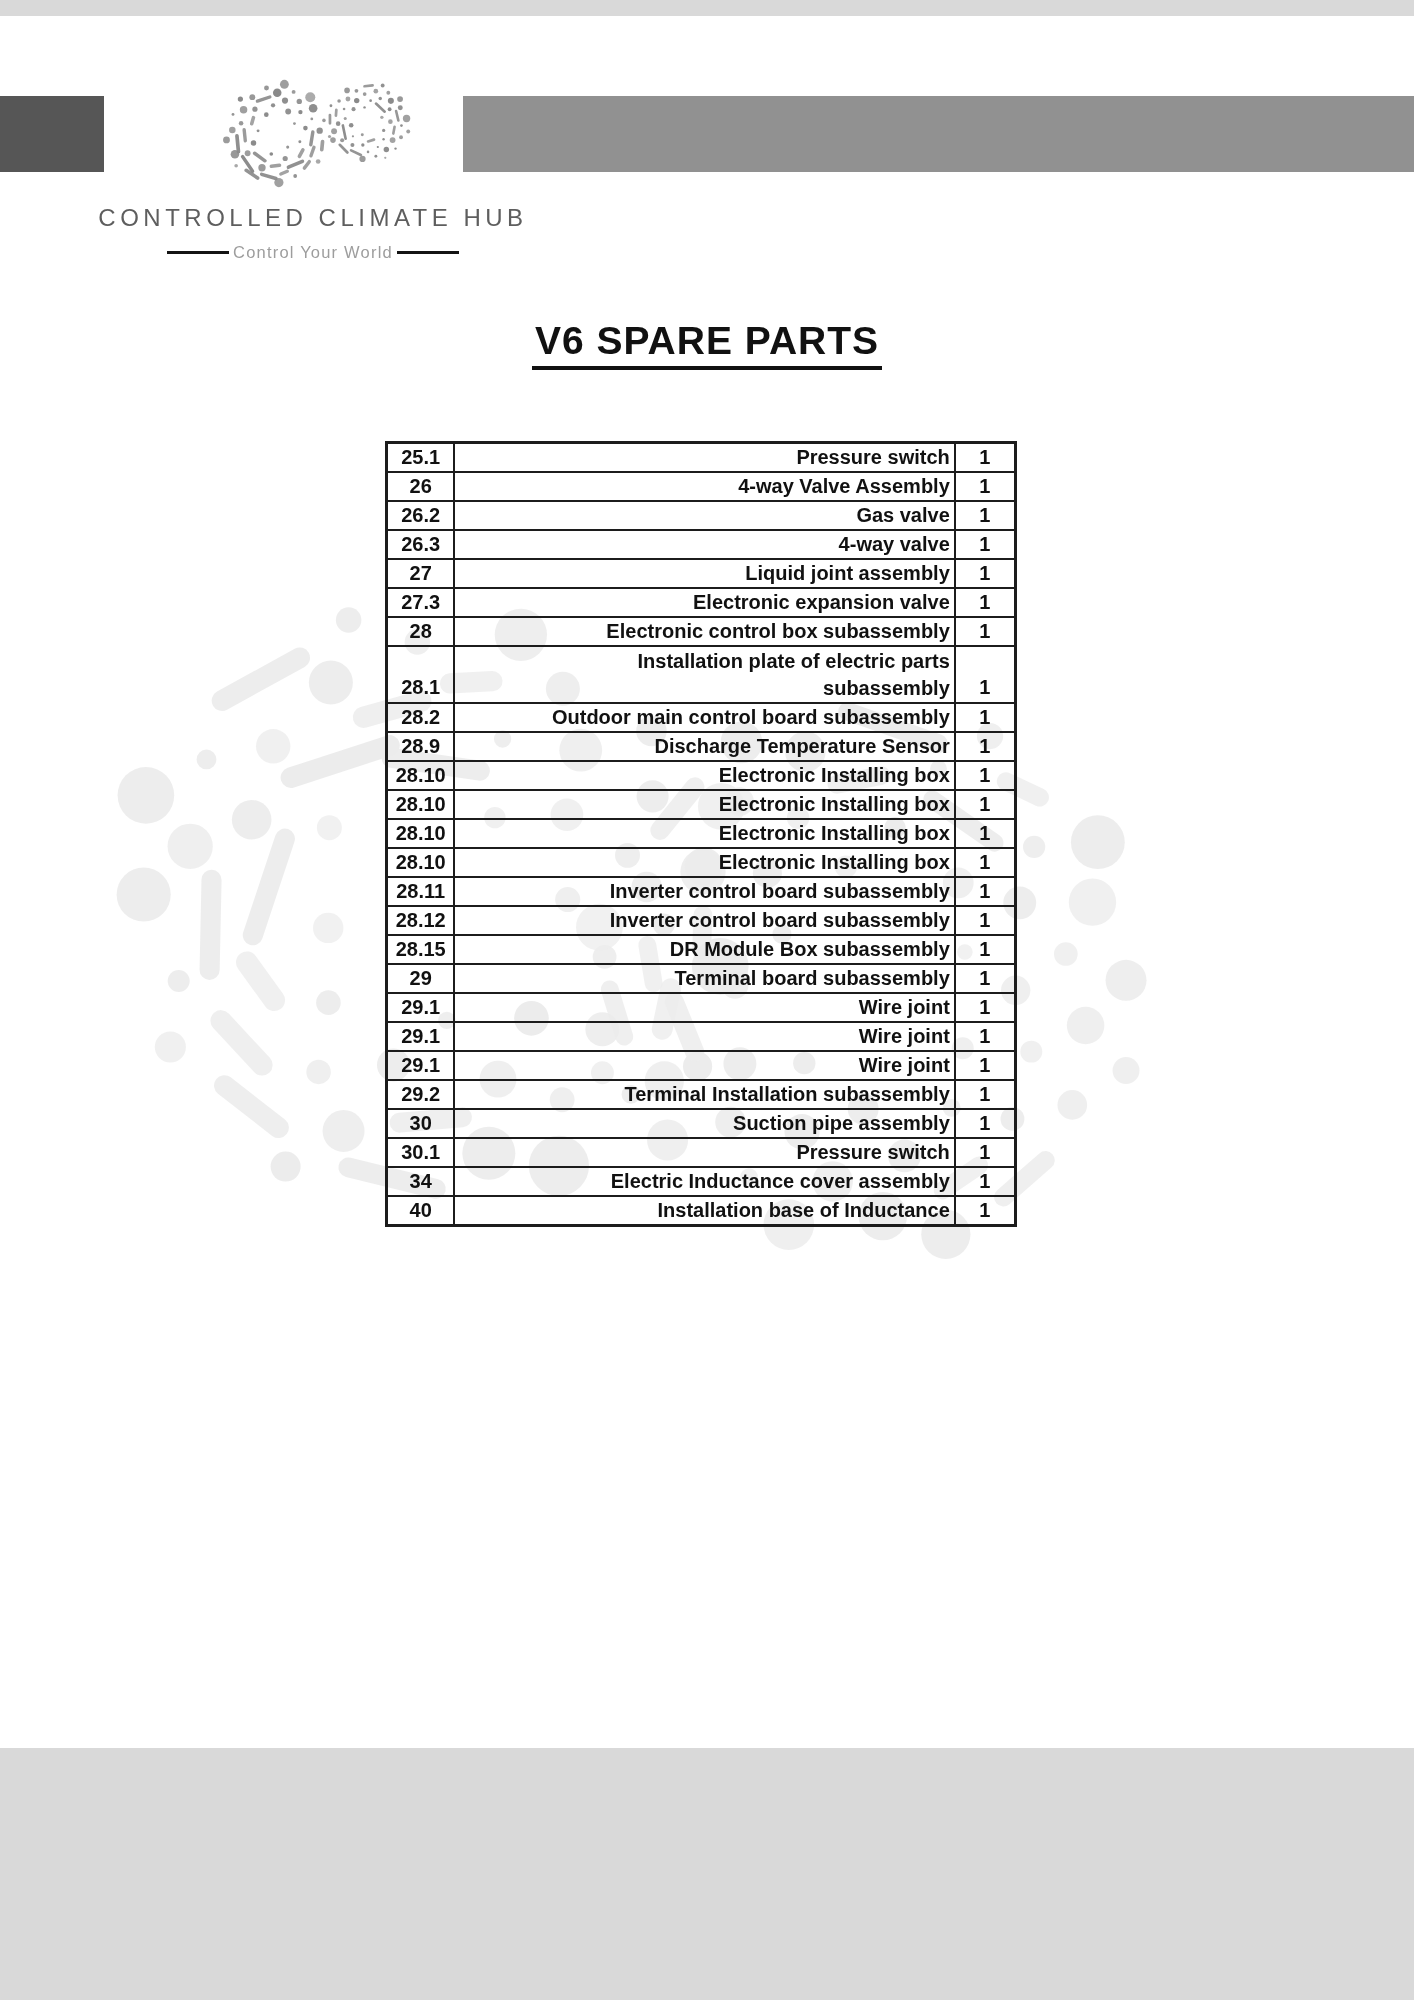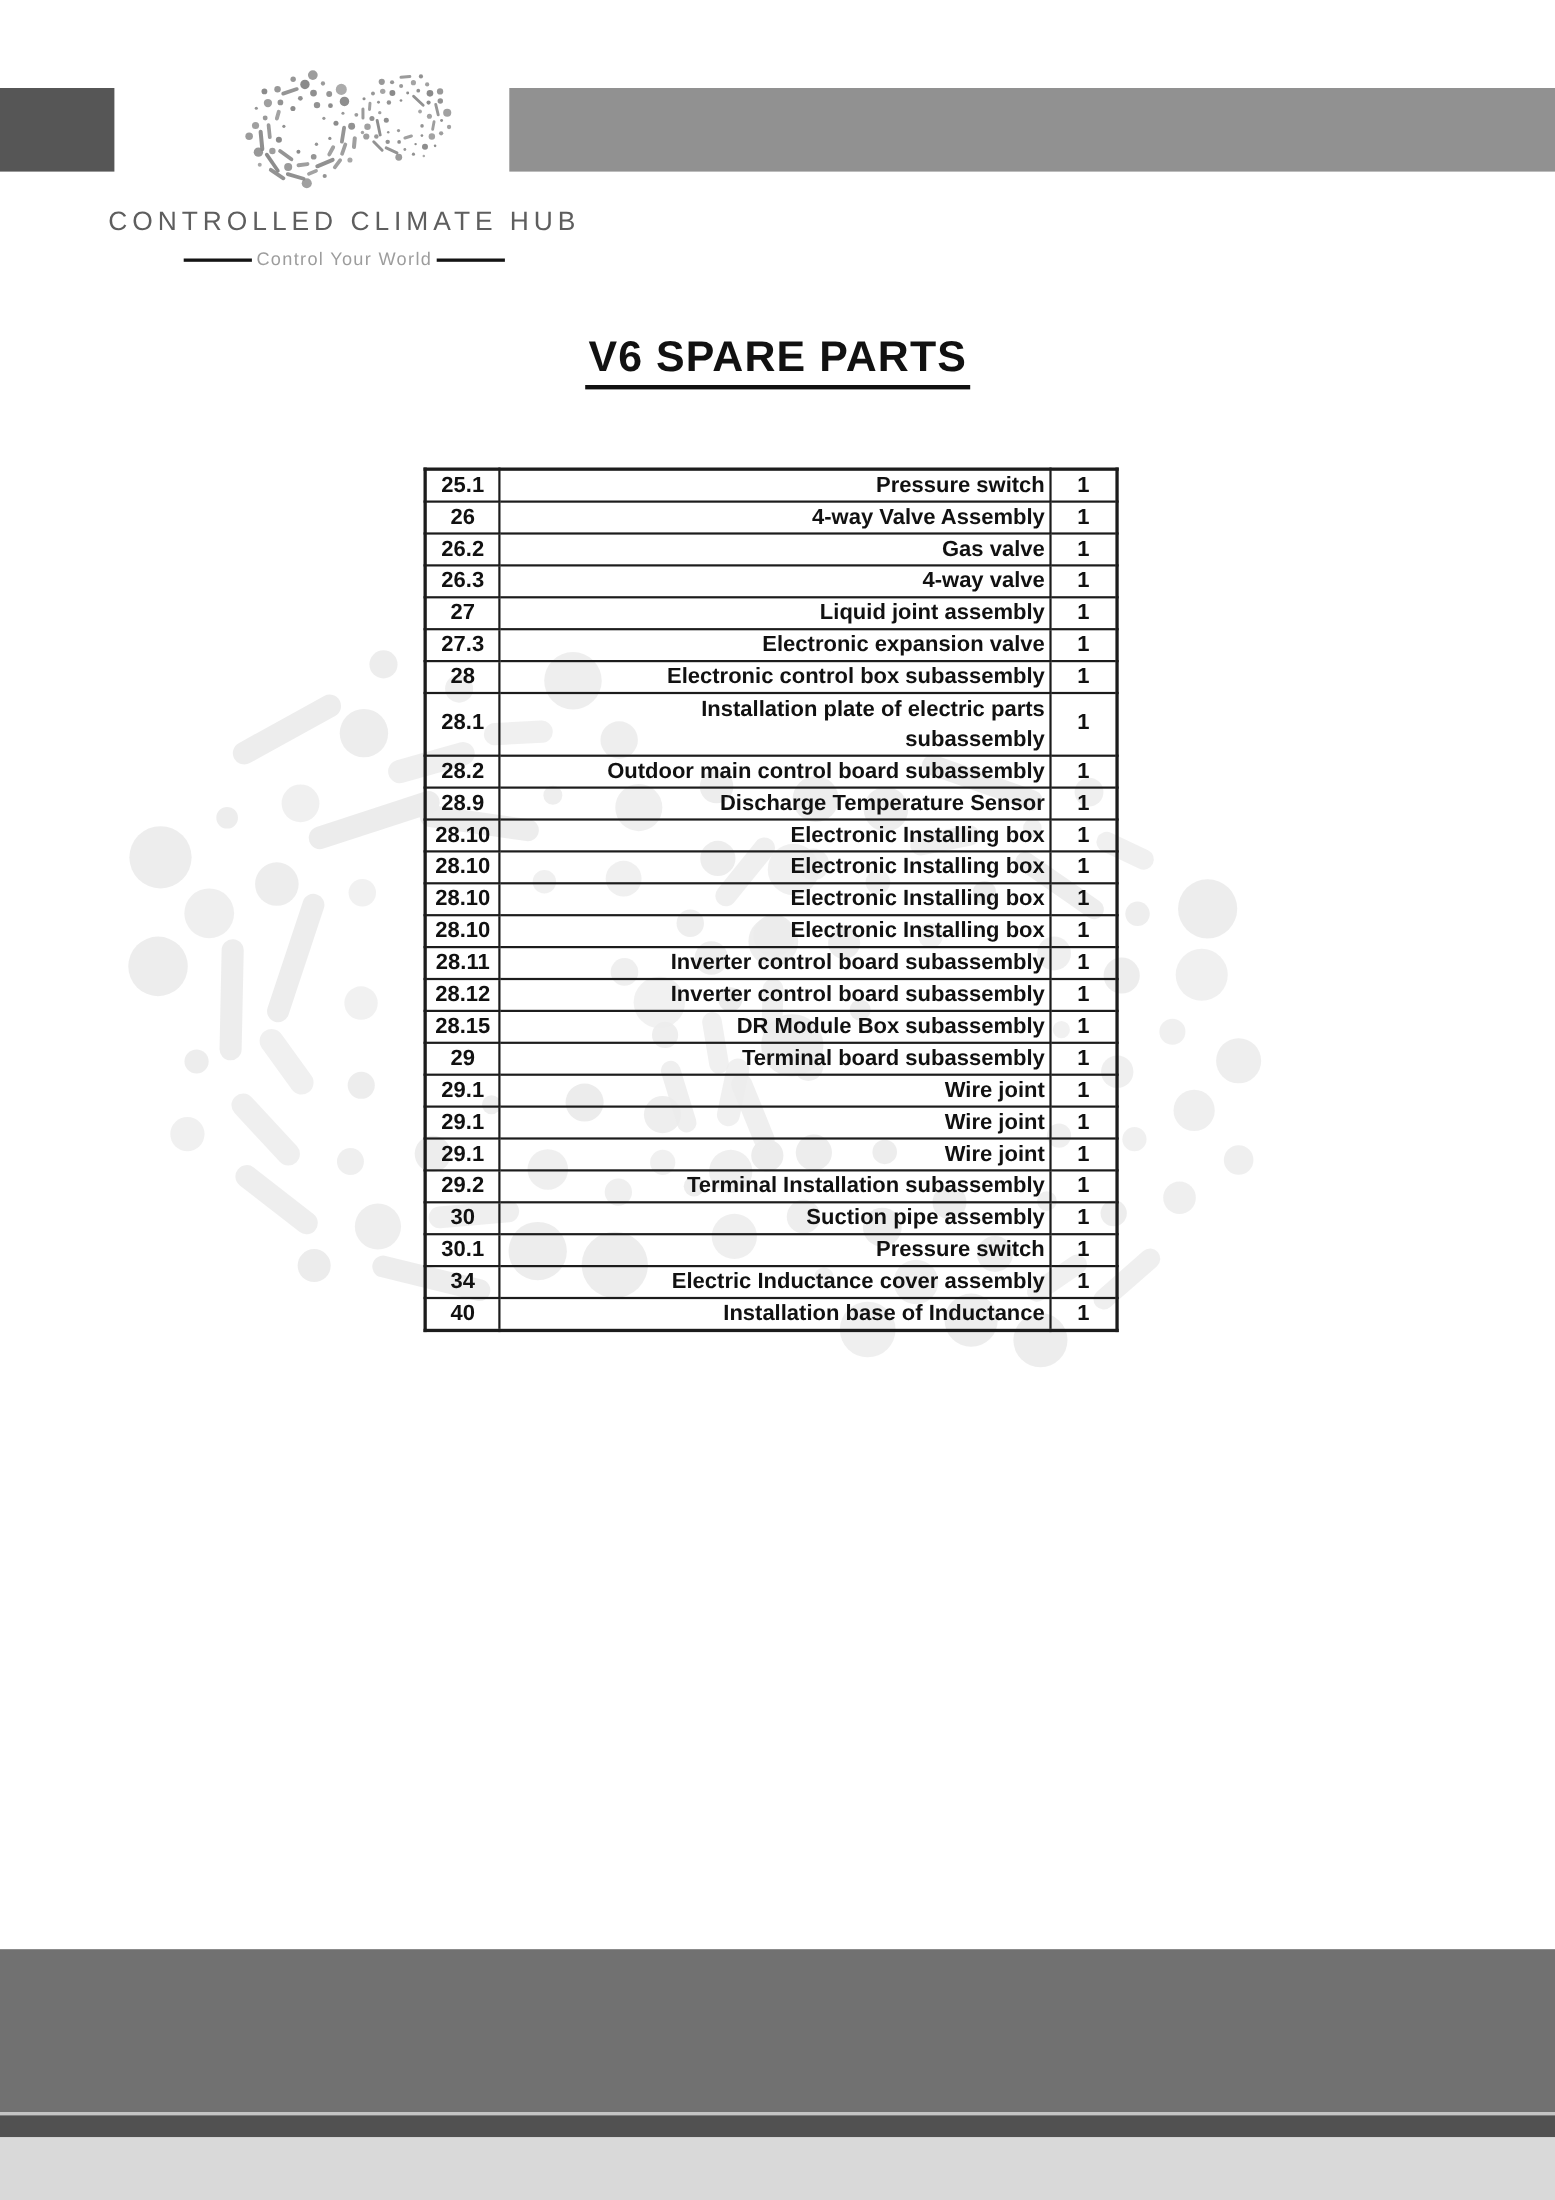--- a/index.html
+++ b/index.html
@@ -6,22 +6,22 @@
     --page-bg:#ffffff; --bar-dark:#565656; --bar-medium:#919191;
     --footer-mid:#717171; --footer-dark:#515151; --footer-line:#c4c4c4;
     --table-border:#1c1c1c; --text:#111111; --brand-text:#5e5e5e;
     --tagline-text:#9d9d9d; --rule-color:#141414; --logo-dot:#8a8a8a;
     --watermark-dot:#ececec;
   }
   *{margin:0;padding:0;box-sizing:border-box;}
   html,body{background:#d9d9d9;}
   body{font-family:"Liberation Sans", sans-serif;}
   .page{
-    position:relative; width:1414px; height:1943px; background:var(--page-bg);
-    overflow:hidden; margin:0 auto;
+    position:relative; width:1414px; height:1732px; background:var(--page-bg);
+    overflow:hidden; margin:16px auto;
   }
   
   .bar-left{position:absolute;left:0;top:80px;width:104px;height:76px;background:var(--bar-dark);z-index:2;}
   .bar-top{position:absolute;left:463px;top:80px;width:951px;height:76px;background:var(--bar-medium);z-index:2;}
   
   .logo-mark{position:absolute;left:197px;top:40px;width:232px;height:152px;z-index:3;}
   .brand-name{
     position:absolute;left:40px;top:188px;width:546px;text-align:center;
     font-size:24px;letter-spacing:4.5px;color:var(--brand-text);font-weight:normal;z-index:3;
   }
@@ -48,21 +48,21 @@
   }
   .parts-table td{
     border:2px solid var(--table-border);
     font-size:20px;font-weight:bold;color:var(--text);
     height:28px;line-height:25px;vertical-align:middle;background:transparent;
   }
   .parts-table{border:3px solid var(--table-border);}
   .parts-table td.c-num{width:68px;text-align:center;padding:0 2px;}
   .parts-table td.c-desc{width:503px;text-align:right;padding:0 4px 0 13px;}
   .parts-table td.c-qty{width:61px;text-align:center;padding:0 2px;}
-  .parts-table tr.tall td{height:57px;vertical-align:bottom;padding-bottom:16px;}
+  .parts-table tr.tall td{height:57px;vertical-align:bottom;padding-bottom:2px;}
   .parts-table tr.tall td.c-desc{vertical-align:middle;padding-bottom:0;}
   .parts-table .desc-line{line-height:27px;}
   
   .footer-mid{position:absolute;left:0;top:1772px;width:1414px;height:148px;background:var(--footer-mid);z-index:2;}
   .footer-line{position:absolute;left:0;top:1920px;width:1414px;height:3px;background:var(--footer-line);z-index:2;}
   .footer-dark{position:absolute;left:0;top:1923px;width:1414px;height:77px;background:var(--footer-dark);z-index:2;}
 </style>
 </head>
 <body>
 

